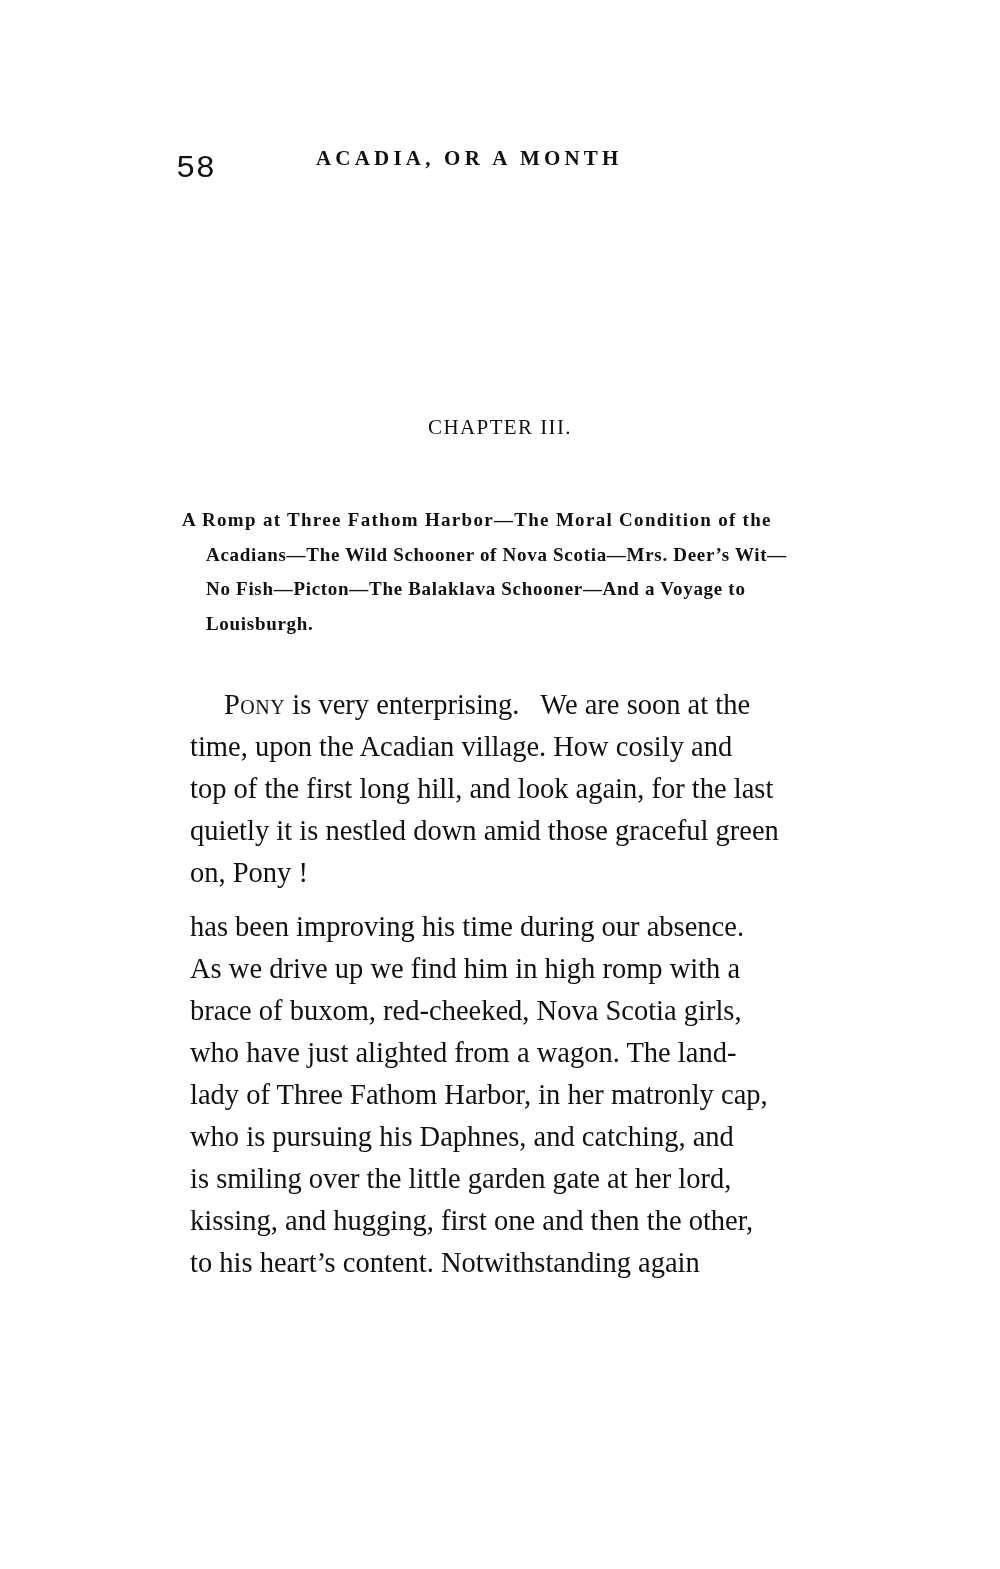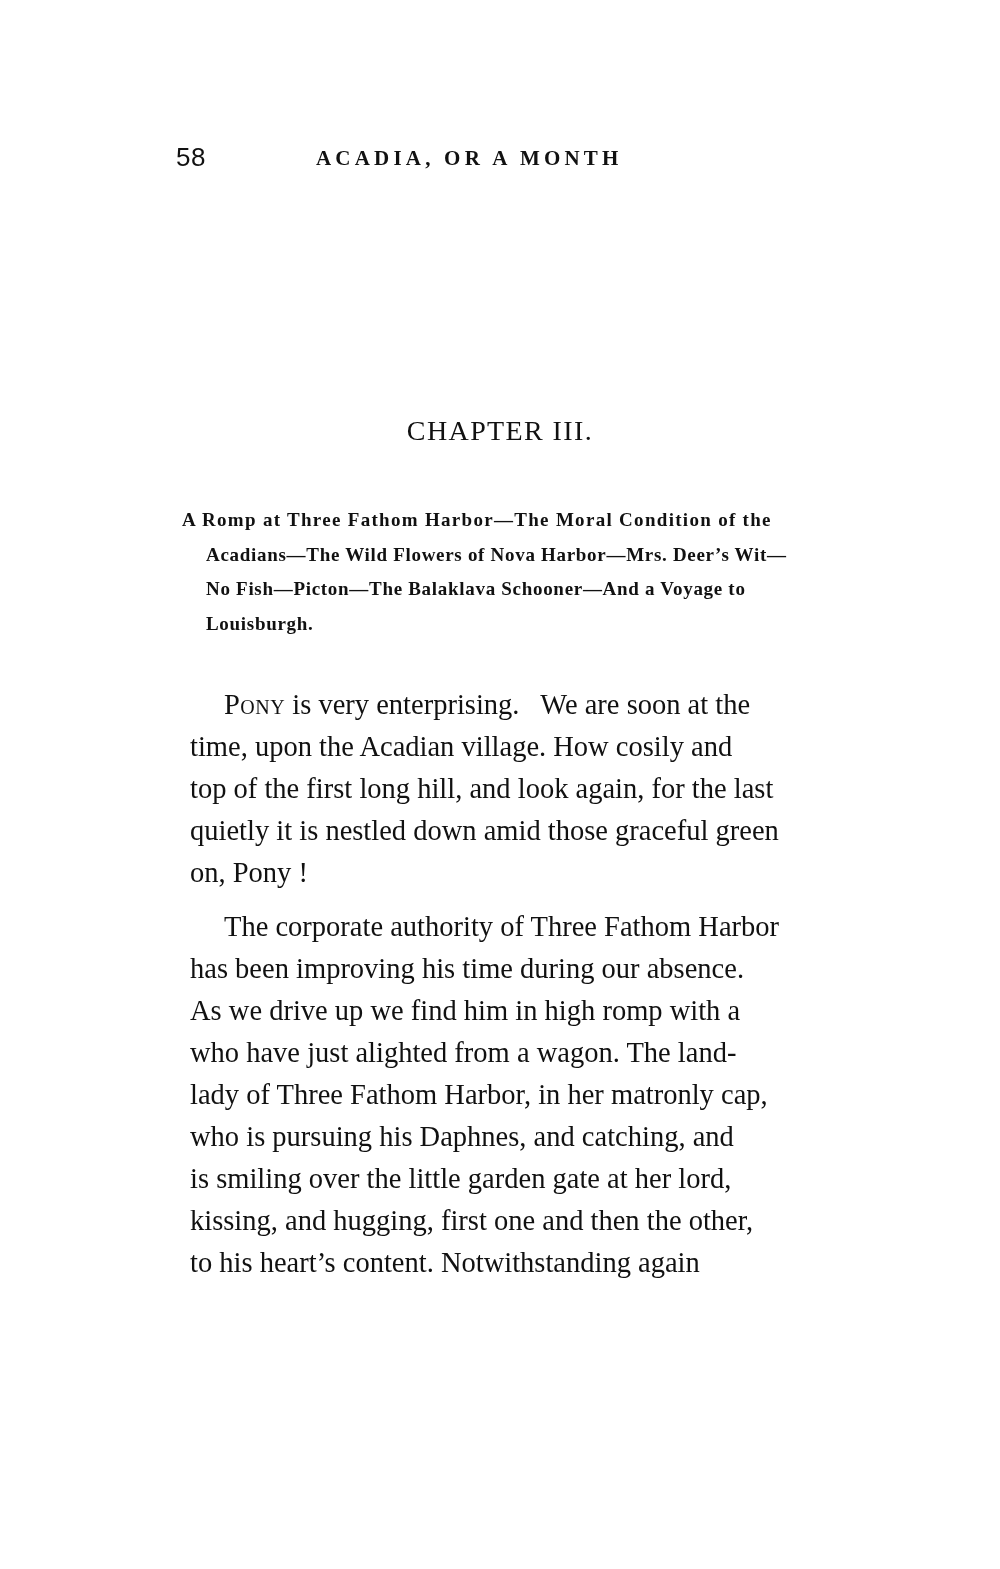--- a/index.html
+++ b/index.html
@@ -28,44 +28,44 @@
   .running-head {
     position: absolute;
     left: 176px;
     top: 142px;
     width: 660px;
     height: 40px;
   }
   .folio {
     position: absolute;
     left: 0;
-    top: 0;
-    font-size: 26px;
+    top: 8px;
+    font-size: 32px;
     letter-spacing: 0.5px;
-    font-family: Liberation Sans, sans-serif;
+    font-family: Liberation Mono, monospace;
   }
   .head-title {
     position: absolute;
     left: 140px;
     top: 4px;
     font-size: 21px;
     letter-spacing: 4.2px;
     font-weight: bold;
     font-family: "Liberation Serif", serif;
     white-space: nowrap;
   }
 
   
   .chapter-title {
     position: absolute;
     left: 0;
     top: 415px;
     width: 1000px;
     text-align: center;
-    font-size: 28px;
+    font-size: 21px;
     letter-spacing: 1.4px;
     font-family: "Liberation Serif", serif;
   }
 
   
   .synopsis {
     position: absolute;
     left: 182px;
     top: 503px;
     width: 688px;
@@ -120,39 +120,39 @@
 
   <div class="running-head">
     <span class="folio">58</span>
     <span class="head-title">ACADIA, OR A MONTH</span>
   </div>
 
   <div class="chapter-title">CHAPTER III.</div>
 
   <div class="synopsis">
     <span class="ln sp">A  Romp  at  Three  Fathom  Harbor—The  Moral  Condition  of  the</span>
-    <span class="ln indent">Acadians—The Wild Flowers of Nova Harbor—Mrs. Deer’s Wit—</span>
+    <span class="ln indent">Acadians—The Wild Schooner of Nova Scotia—Mrs. Deer’s Wit—</span>
     <span class="ln indent">No  Fish—Picton—The  Balaklava  Schooner—And  a  Voyage  to</span>
     <span class="ln indent">Louisburgh.</span>
   </div>
 
   <div class="body-text">
 
     <p>
       <span class="line ind"><span class="smallcaps">Pony</span> is very enterprising.&nbsp;&nbsp; We are soon at the</span>
       <span class="line">time, upon the  Acadian  village.   How cosily and</span>
       <span class="line">top of the first long hill, and look again, for the last</span>
       <span class="line">quietly it is nestled down amid those graceful green</span>
       <span class="line">on, Pony !</span>
     </p>
 
     <p>
-      <span class="line ind">The corporate authority of Three Fathom Harbor</span>
       <span class="line">has been  improving  his  time  during our  absence.</span>
       <span class="line">As we drive up we find him in  high  romp with  a</span>
+      <span class="line">brace  of  buxom,  red-cheeked,  Nova  Scotia  girls,</span>
       <span class="line">who have  just alighted from  a  wagon.   The land-</span>
       <span class="line">lady of Three Fathom Harbor, in her matronly cap,</span>
       <span class="line">who is pursuing  his  Daphnes, and  catching,  and</span>
       <span class="line">is smiling  over the  little garden gate  at  her  lord,</span>
       <span class="line">kissing,  and  hugging, first one  and  then  the other,</span>
       <span class="line">to  his   heart’s  content.    Notwithstanding    again</span>
     </p>
 
   </div>
 

